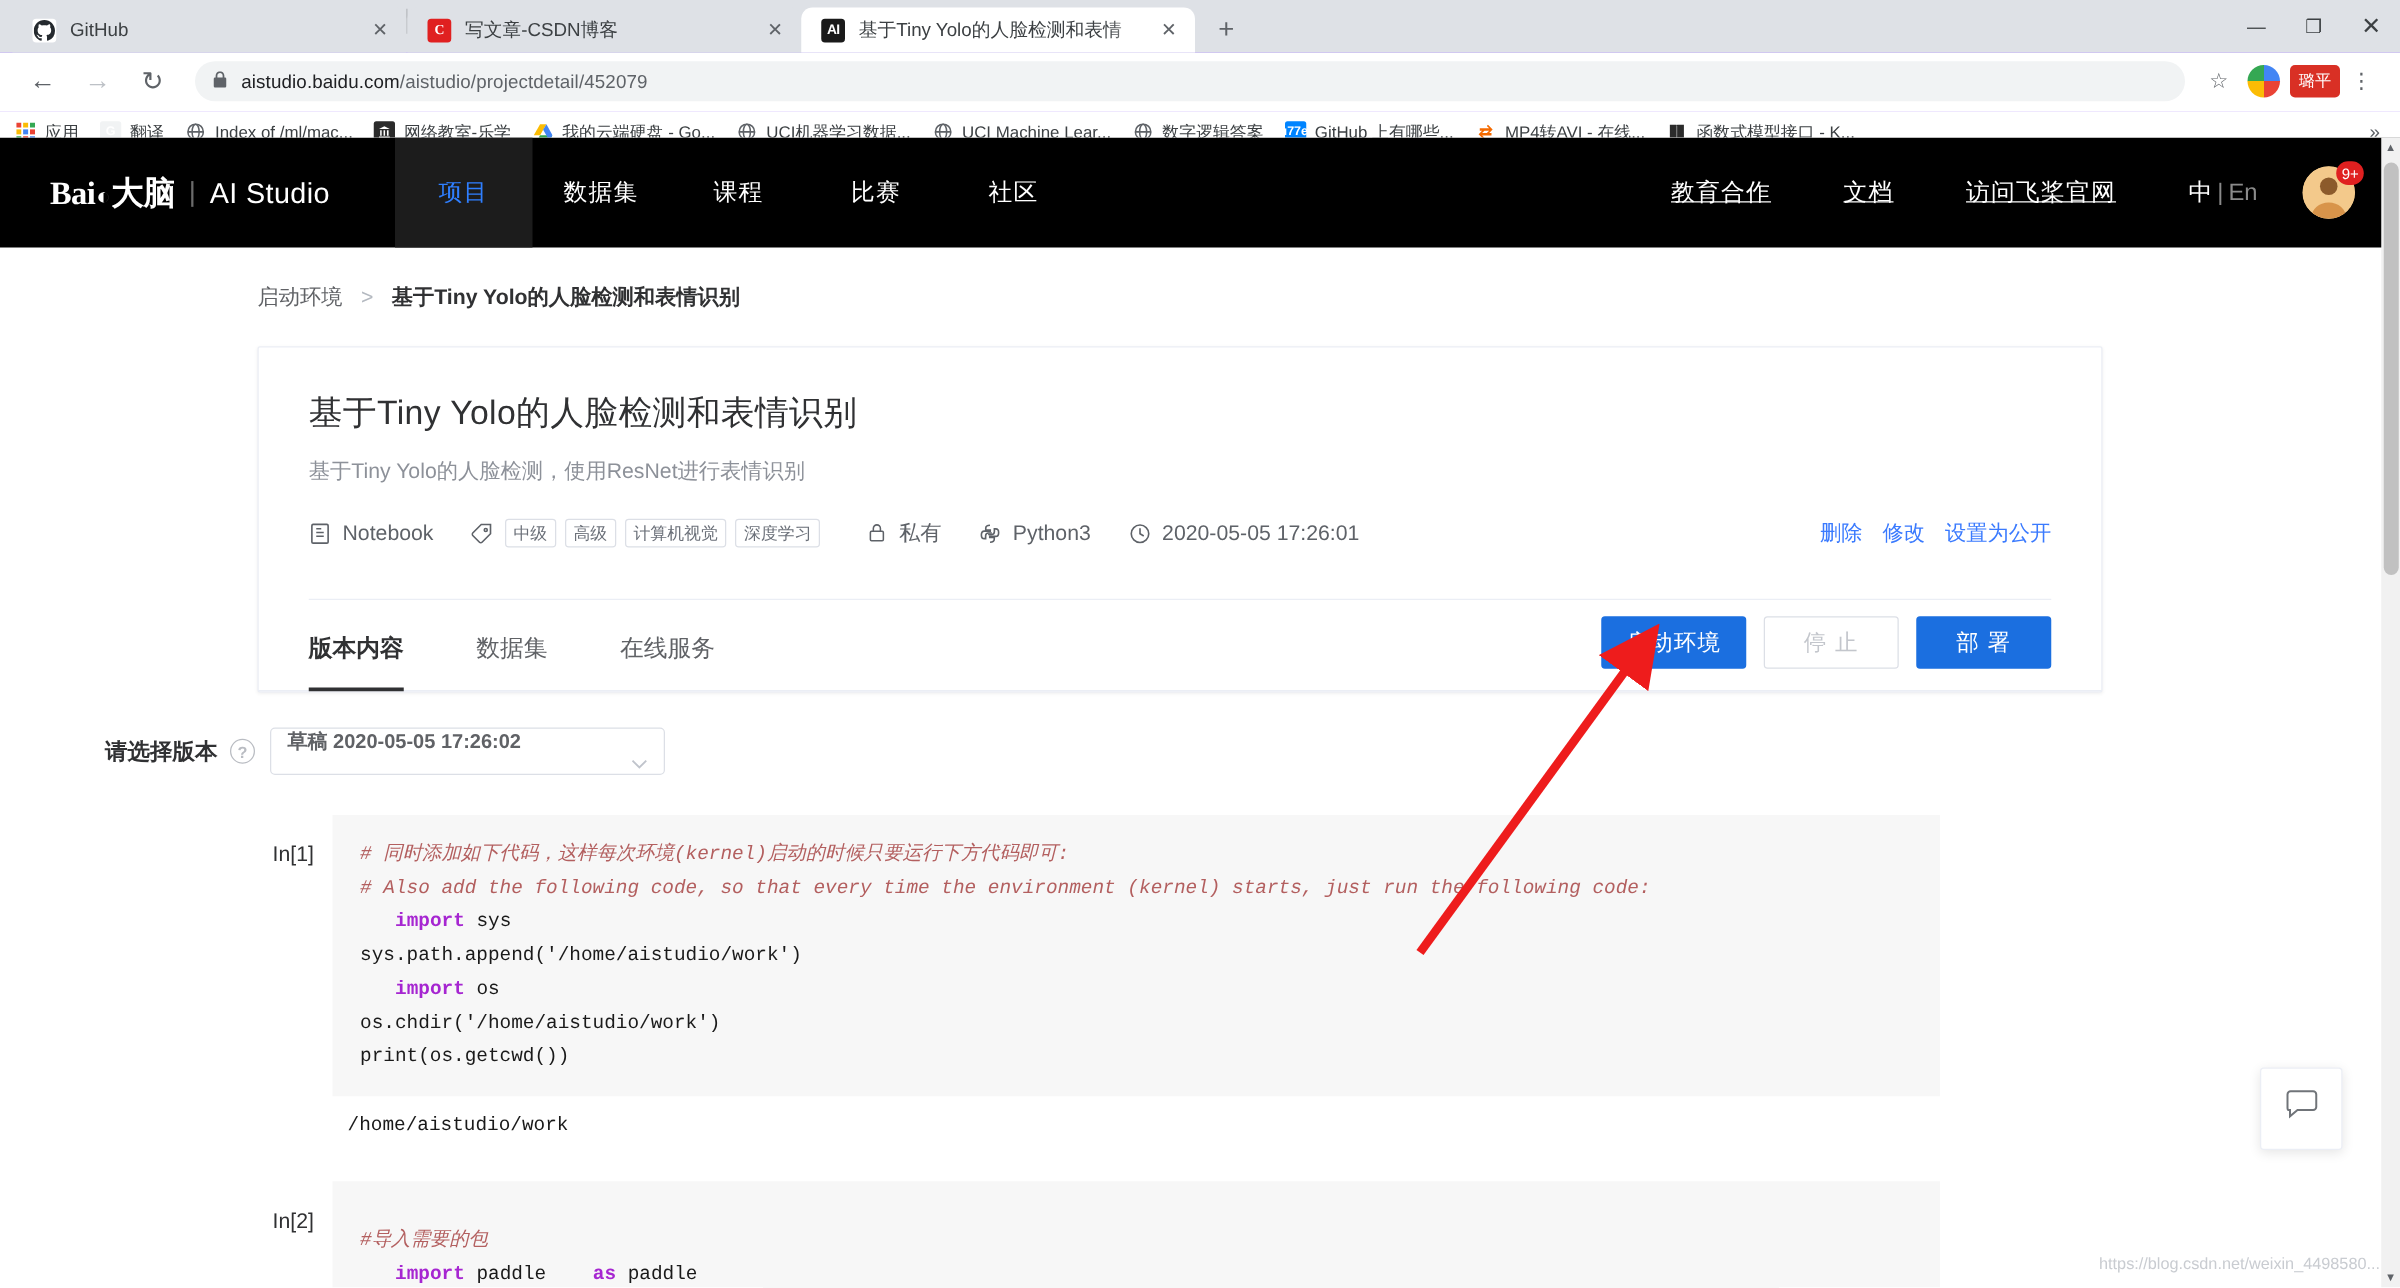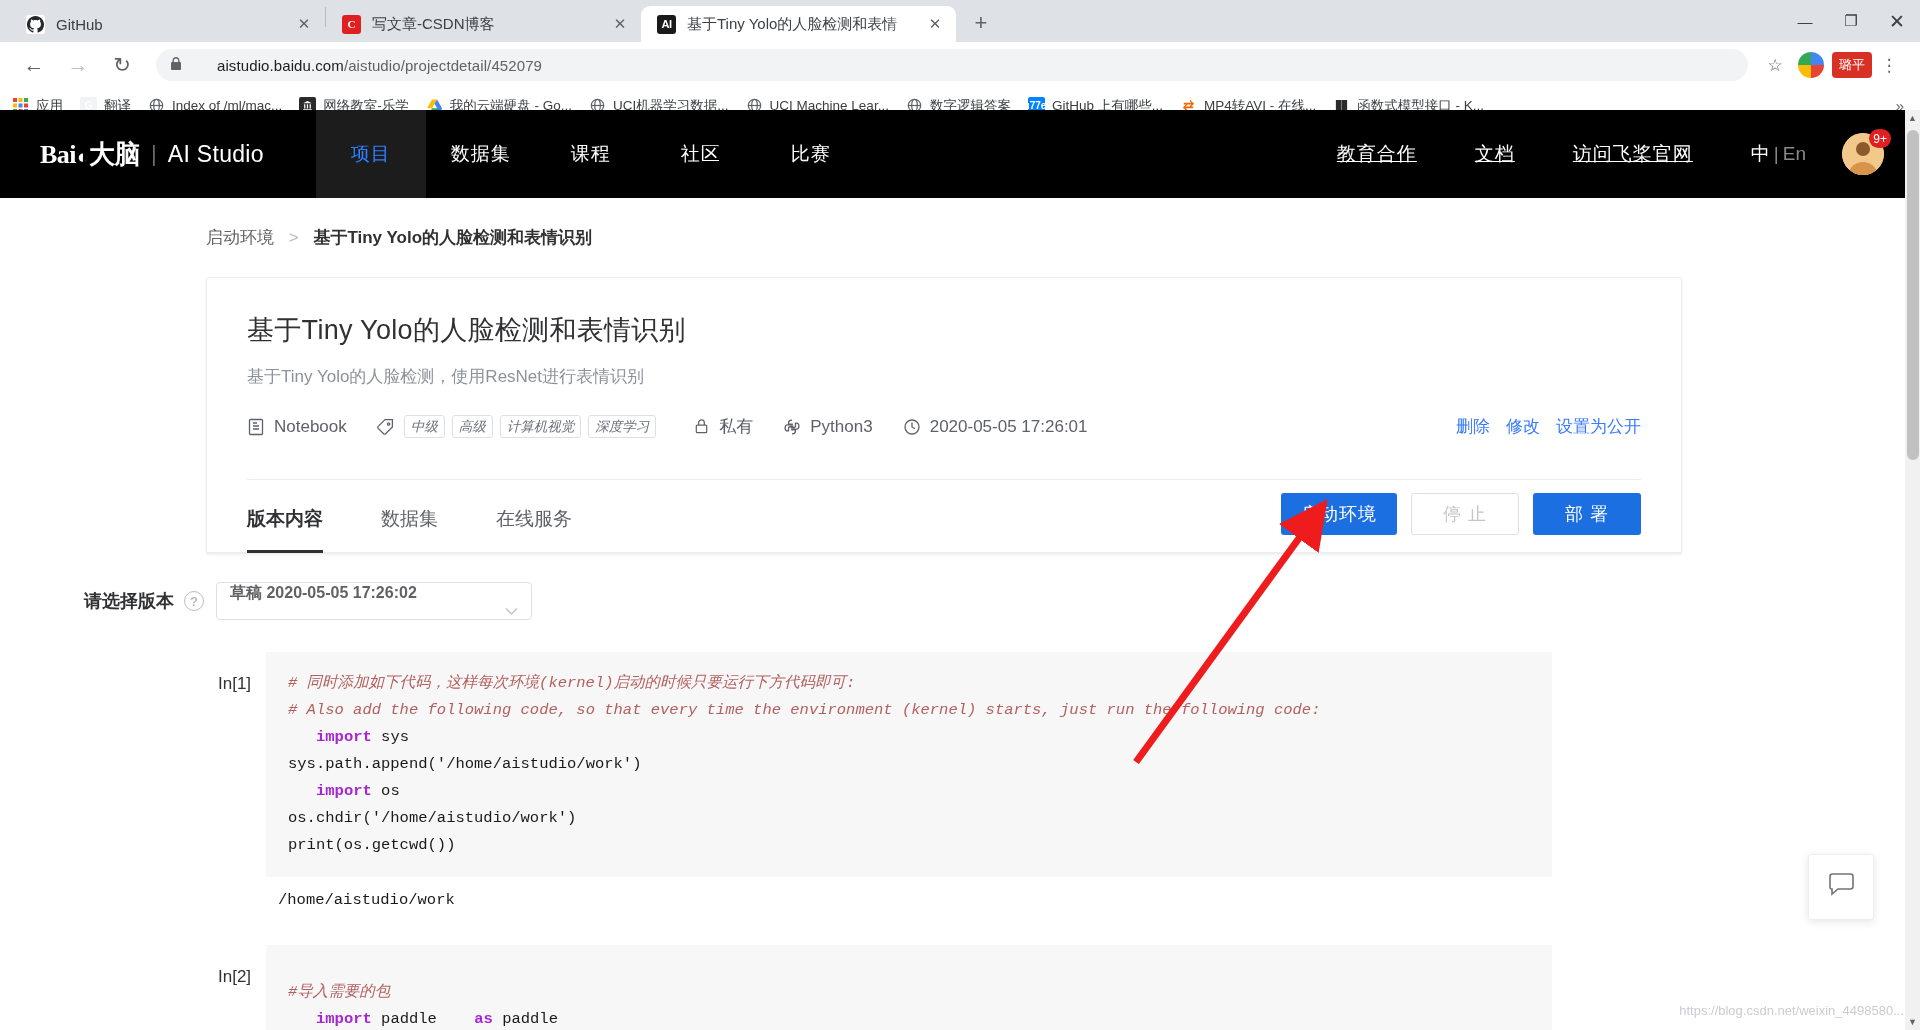--- a/index.html
+++ b/index.html
@@ -51,21 +51,21 @@
 
   .toolbar {
     height: 47px; background:#fff; display:flex; align-items:center; padding: 0 14px;
     border-bottom: 1px solid #fff;
   }
   .navbtn { width:40px; height:40px; display:flex; align-items:center; justify-content:center;
             color:#5f6368; font-size:21px; margin-right:4px;}
   .navbtn.disabled { color:#bdc1c6; }
   .omnibox {
     flex:1 1 auto; height:32px; background:#f1f3f4; border-radius:16px;
-    display:flex; align-items:center; padding:0 14px; margin:0 10px; font-size:15px;gap:24px;
+    display:flex; align-items:center; padding:0 14px; margin:0 10px; font-size:15px;
   }
   .omnibox .lock { font-size:13px; color:#5f6368; margin-right:11px; }
   .omnibox .url { color:#202124; letter-spacing:0.1px; }
   .omnibox .url .dim { color:#5f6368; }
   .tb-right { display:flex; align-items:center; }
   .tb-right .icn { width:34px; height:34px; display:flex; align-items:center; justify-content:center;
                    color:#5f6368; font-size:17px; }
   .profile-ring {
     width:26px; height:26px; border-radius:50%; margin:0 6px;
     background: conic-gradient(#4285f4 0 25%, #ea4335 0 50%, #fbbc05 0 75%, #34a853 0 100%);
@@ -136,21 +136,21 @@
     border:1px solid #ebeef5; border-radius:2px;
     box-shadow:0 1px 3px rgba(0,0,0,0.06);
   }
   .card-head { padding: 34px 40px 0 40px; }
   .proj-title { font-size:27px; color:#303133; font-weight:normal; letter-spacing:0.3px;}
   .proj-desc { font-size:17px; color:#8d9199; margin-top:17px;}
   .meta-row { display:flex; align-items:center; margin-top:27px; padding-bottom:41px;
               border-bottom:1px solid #ebeef5; }
   .meta { display:flex; align-items:center; font-size:17px; color:#5e6268; margin-right:30px;}
   .meta .mi { margin-right:9px; display:flex; align-items:center; color:#5e6268;}
-  .tags { display:flex; align-items:center;font-style:italic; }
+  .tags { display:flex; align-items:center; }
   .tag {
     border:1px solid #dcdfe6; border-radius:3px; color:#6a6f78;
     font-size:13.5px; padding:2.5px 6px; margin-right:7px; line-height:1.2;
   }
   .meta-actions { margin-left:auto; display:flex; align-items:center;}
   .meta-actions a { color:#3a7afe; font-size:17px; margin-left:16px; text-decoration:none;}
 
   .tabs-row { display:flex; align-items:center; padding:0 40px; border-bottom:1px solid #ebeef5; position:relative;}
   .ptab { font-size:19px; color:#606266; padding:26px 0 20px 0; margin-right:58px; position:relative;}
   .ptab.active { color:#303133; font-weight:bold; }
@@ -365,22 +365,22 @@
 
     <div class="aistudio-nav">
       <div class="logo">
         <span class="bd"><span>Bai</span><span class="paw">◐</span><span>大脑</span></span>
         <span class="bar">|</span>
         <span class="as">AI Studio</span>
       </div>
       <div class="navitem active">项目</div>
       <div class="navitem">数据集</div>
       <div class="navitem">课程</div>
+      <div class="navitem">比赛</div>
       <div class="navitem">社区</div>
-      <div class="navitem">比赛</div>
       <div class="nav-right">
         <span class="navlink">教育合作</span>
         <span class="navlink">文档</span>
         <span class="navlink">访问飞桨官网</span>
         <span class="lang"><span>中</span><span class="sep">|</span><span class="en">En</span></span>
         <span class="avatar-wrap">
           <span class="avatar">
             <svg width="42" height="42" viewBox="0 0 42 42">
                 <circle cx="21" cy="21" r="21" fill="#f3c98b"></circle>
                 <circle cx="21" cy="16" r="7" fill="#8c5a2b"></circle>

